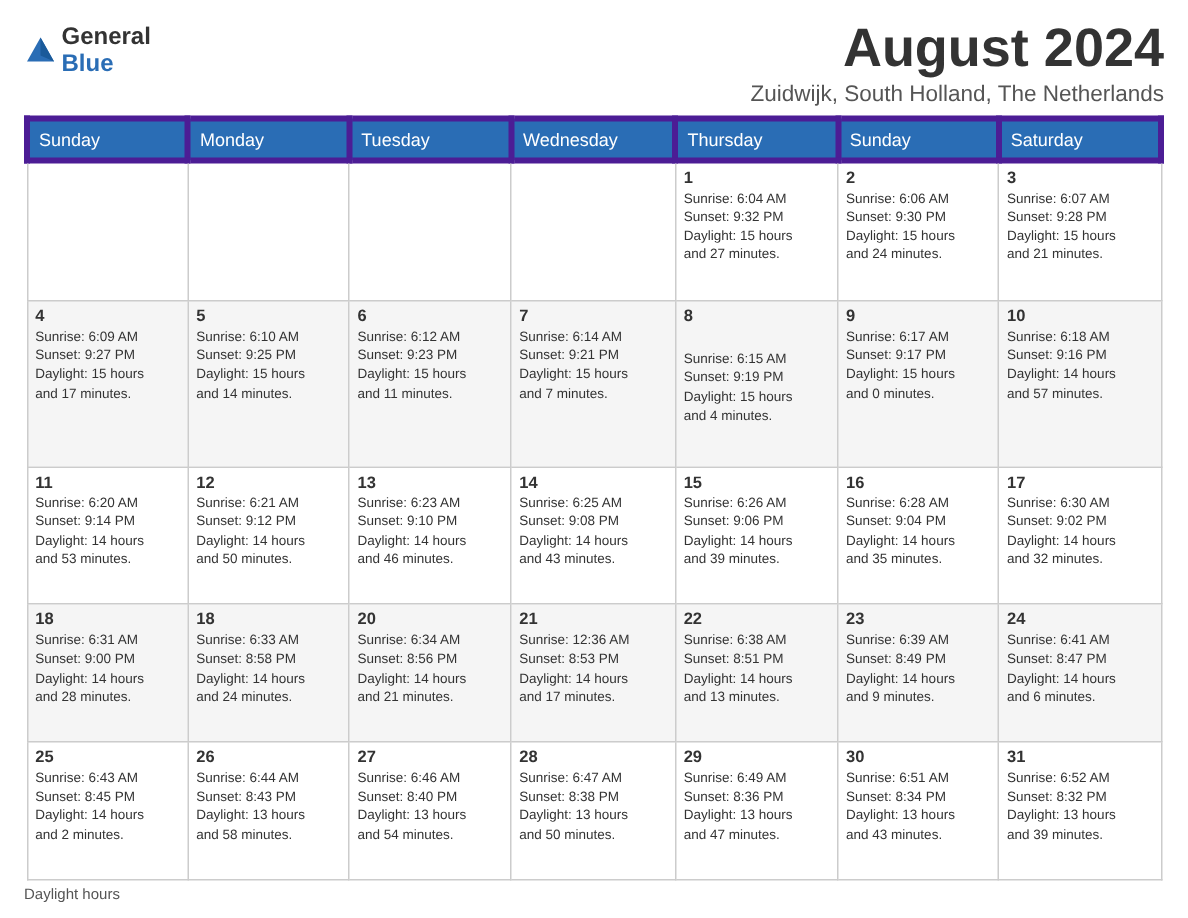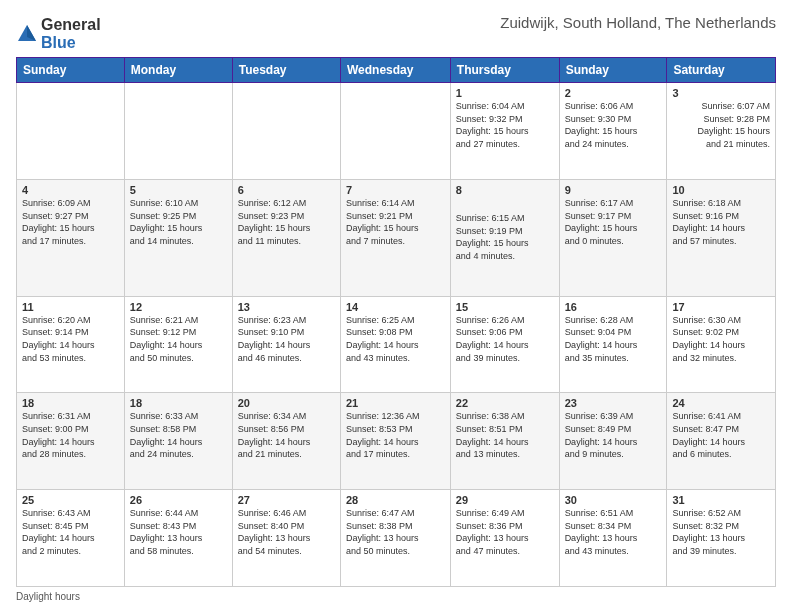--- a/index.html
+++ b/index.html
@@ -64,24 +64,24 @@
     }
     .calendar-table {
       width: 100%;
       border-collapse: collapse;
       flex: 1;
     }
     .calendar-table th {
       background: #2a6db5;
       color: #fff;
       font-size: 12px;
-      font-weight: bold;
+      font-weight: normal;
       padding: 5px 6px;
       text-align: left;
-      border: 1px solid #4c1d95;
+      border: 4px solid #4c1d95;
     }
     .calendar-table td {
       vertical-align: top;
       padding: 4px 5px;
       border: 1px solid #ccc;
       font-size: 9.5px;
       color: #333;
       width: 113px;
       background: #fff;
     }
@@ -119,20 +119,21 @@
       <svg class="logo-icon" viewBox="0 0 22 22">
         <polygon points="11,2 20,18 2,18" fill="#2a6db5"></polygon>
         <polygon points="11,2 20,18 11,14" fill="#1a5a9a"></polygon>
       </svg>
       <div class="logo-text">
         <span class="logo-general">General</span>
         <span class="logo-blue">Blue</span>
       </div>
     </div>
     <div class="title-section">
+      <div class="main-title">August 2024</div>
       <div class="subtitle">Zuidwijk, South Holland, The Netherlands</div>
     </div>
   </div>
 
   <table class="calendar-table">
     <thead>
       <tr>
       <th>Sunday</th>
           <th>Monday</th>
           <th>Tuesday</th>
@@ -157,21 +158,21 @@
           </td>
           <td>
             <span class="day-number">2</span>
             <div class="day-info" style="white-space: pre-line;">Sunrise: 6:06 AM
 Sunset: 9:30 PM
 Daylight: 15 hours
 and 24 minutes.</div>
           </td>
           <td>
             <span class="day-number">3</span>
-            <div class="day-info" style="white-space: pre-line; text-align: right;">Sunrise: 6:07 AM
+            <div class="day-info" style="white-space: pre-line;">Sunrise: 6:07 AM
 Sunset: 9:28 PM
 Daylight: 15 hours
 and 21 minutes.</div>
           </td>
         </tr>
         <tr>
           <td>
             <span class="day-number">4</span>
             <div class="day-info" style="white-space: pre-line;">Sunrise: 6:09 AM
 Sunset: 9:27 PM

